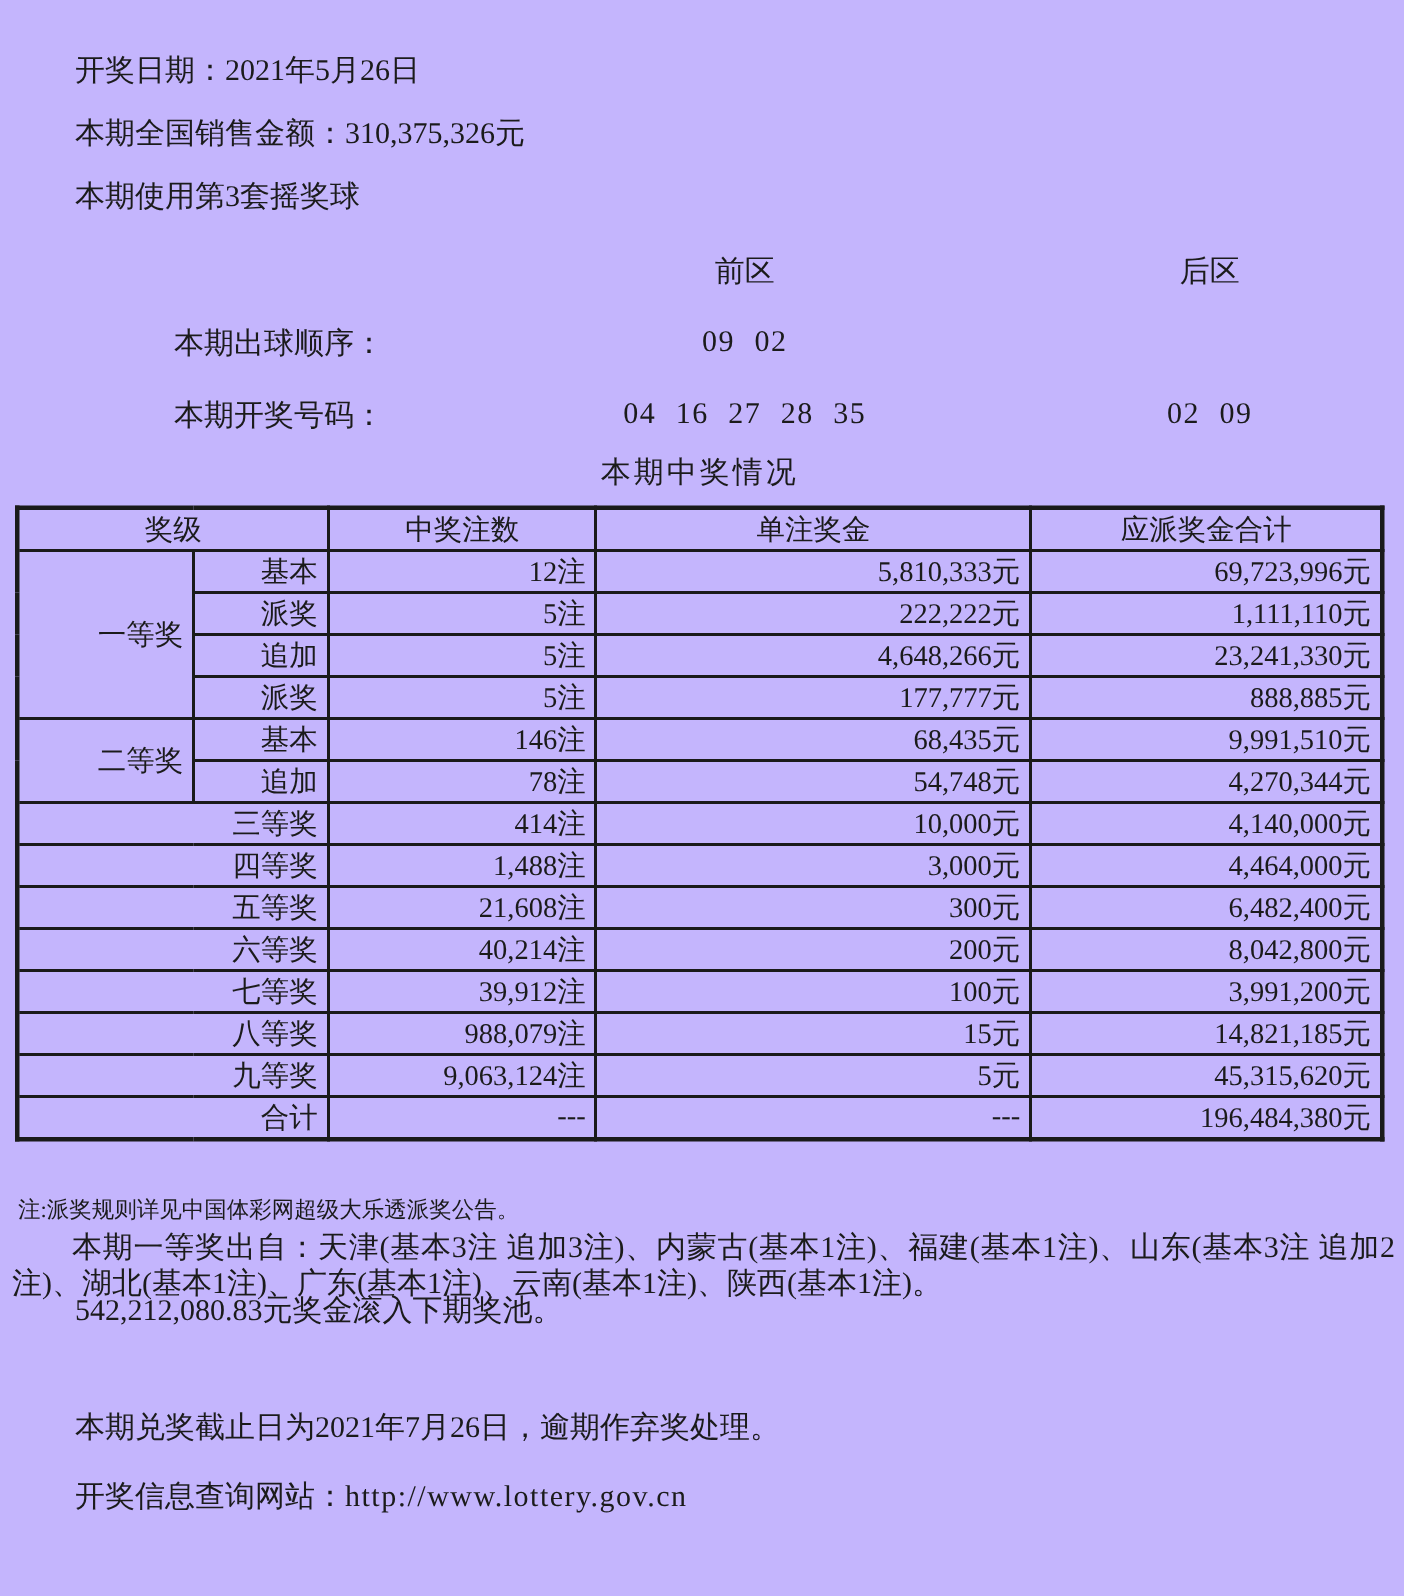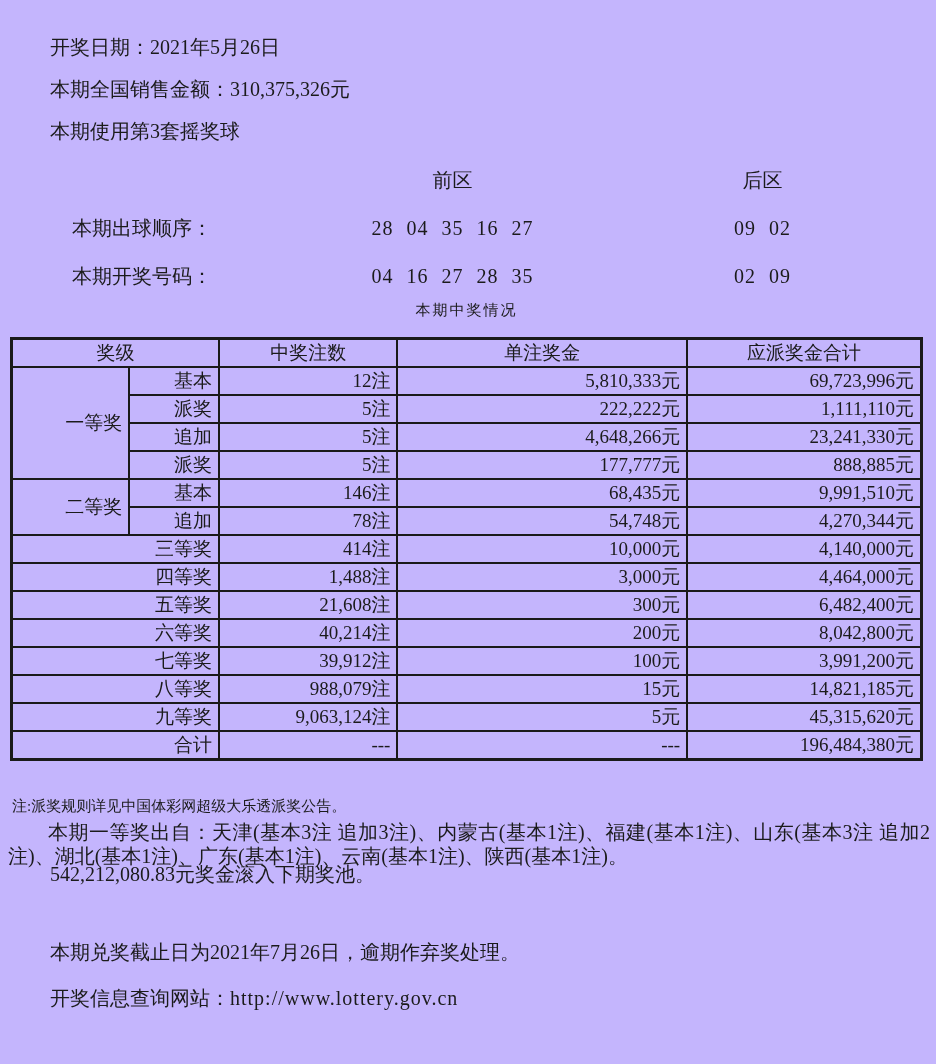--- a/index.html
+++ b/index.html
@@ -18,30 +18,30 @@
   .top-lines { position: absolute; top: 36px; left: 10px; width: 916px; }
   .top-lines p {
     font-size: 20px; line-height: 22px; margin: 0 0 20px 0;
     text-indent: 2em; white-space: nowrap;
   }
 
   
   .zones { position: absolute; top: 156px; left: 0; width: 920px; }
   .zone-row {
     display: grid; grid-template-columns: 300px 305px 315px;
-    height: 48px; align-items: center;
+    height: 48px; align-items: center; margin-left: 44px;
   }
   .zone-row .label { padding-left: 72px; font-size: 20px; white-space: nowrap; }
   .zone-row .zone-cell { text-align: center; font-size: 20px; }
   .ball-numbers { font-size: 20px; letter-spacing: 1px; word-spacing: 7px; white-space: nowrap; }
 
   
   .table-title {
     position: absolute; top: 301px; left: 10px; width: 913px;
-    text-align: center; font-size: 15px; letter-spacing: 2px;
+    text-align: center; font-size: 20px; letter-spacing: 2px;
   }
 
   
   table.prize {
     position: absolute; top: 337px; left: 10px;
     width: 913px; border-collapse: collapse;
     border: 3px solid #1a1a1a;
     font-size: 19px;
   }
   table.prize th, table.prize td {
@@ -84,21 +84,20 @@
   </div>
 
   <div class="zones">
     <div class="zone-row">
       <div class="label"></div>
       <div class="zone-cell">前区</div>
       <div class="zone-cell">后区</div>
     </div>
     <div class="zone-row">
       <div class="label">本期出球顺序：</div>
-      <div class="zone-cell ball-numbers">28 04 35 16 27</div>
       <div class="zone-cell ball-numbers">09 02</div>
     </div>
     <div class="zone-row">
       <div class="label">本期开奖号码：</div>
       <div class="zone-cell ball-numbers">04 16 27 28 35</div>
       <div class="zone-cell ball-numbers">02 09</div>
     </div>
   </div>
 
   <div class="table-title">本期中奖情况</div>

